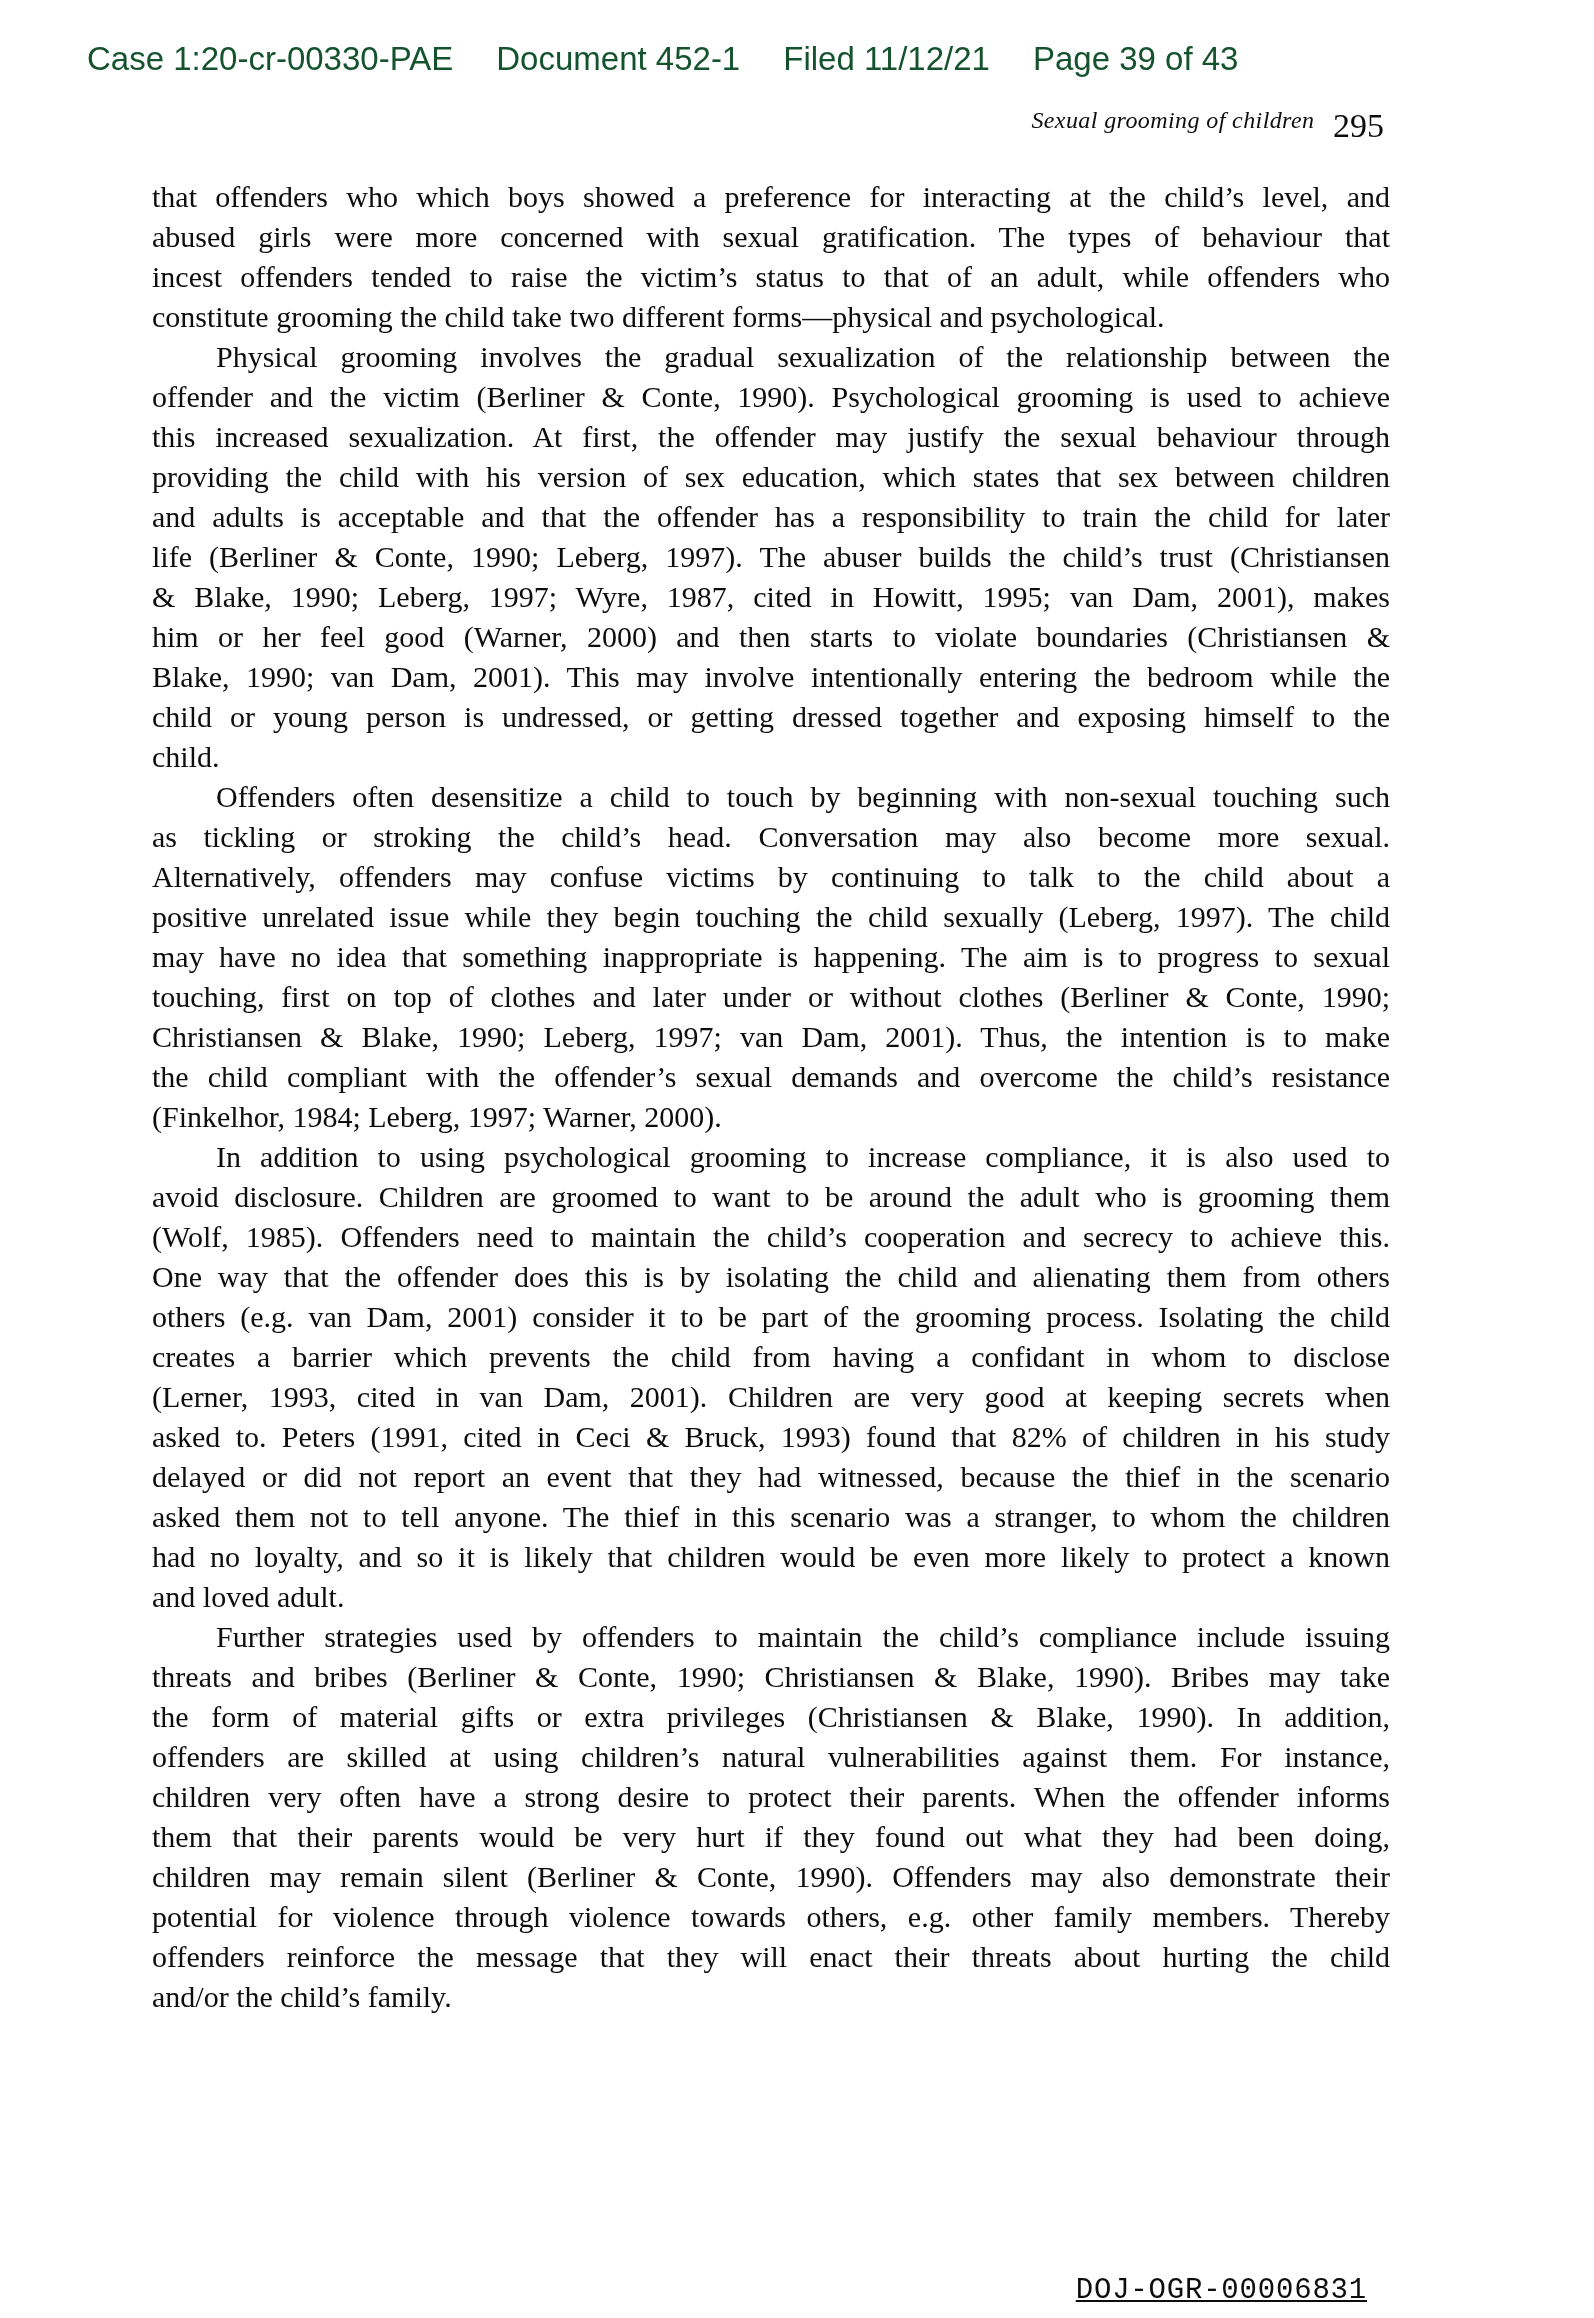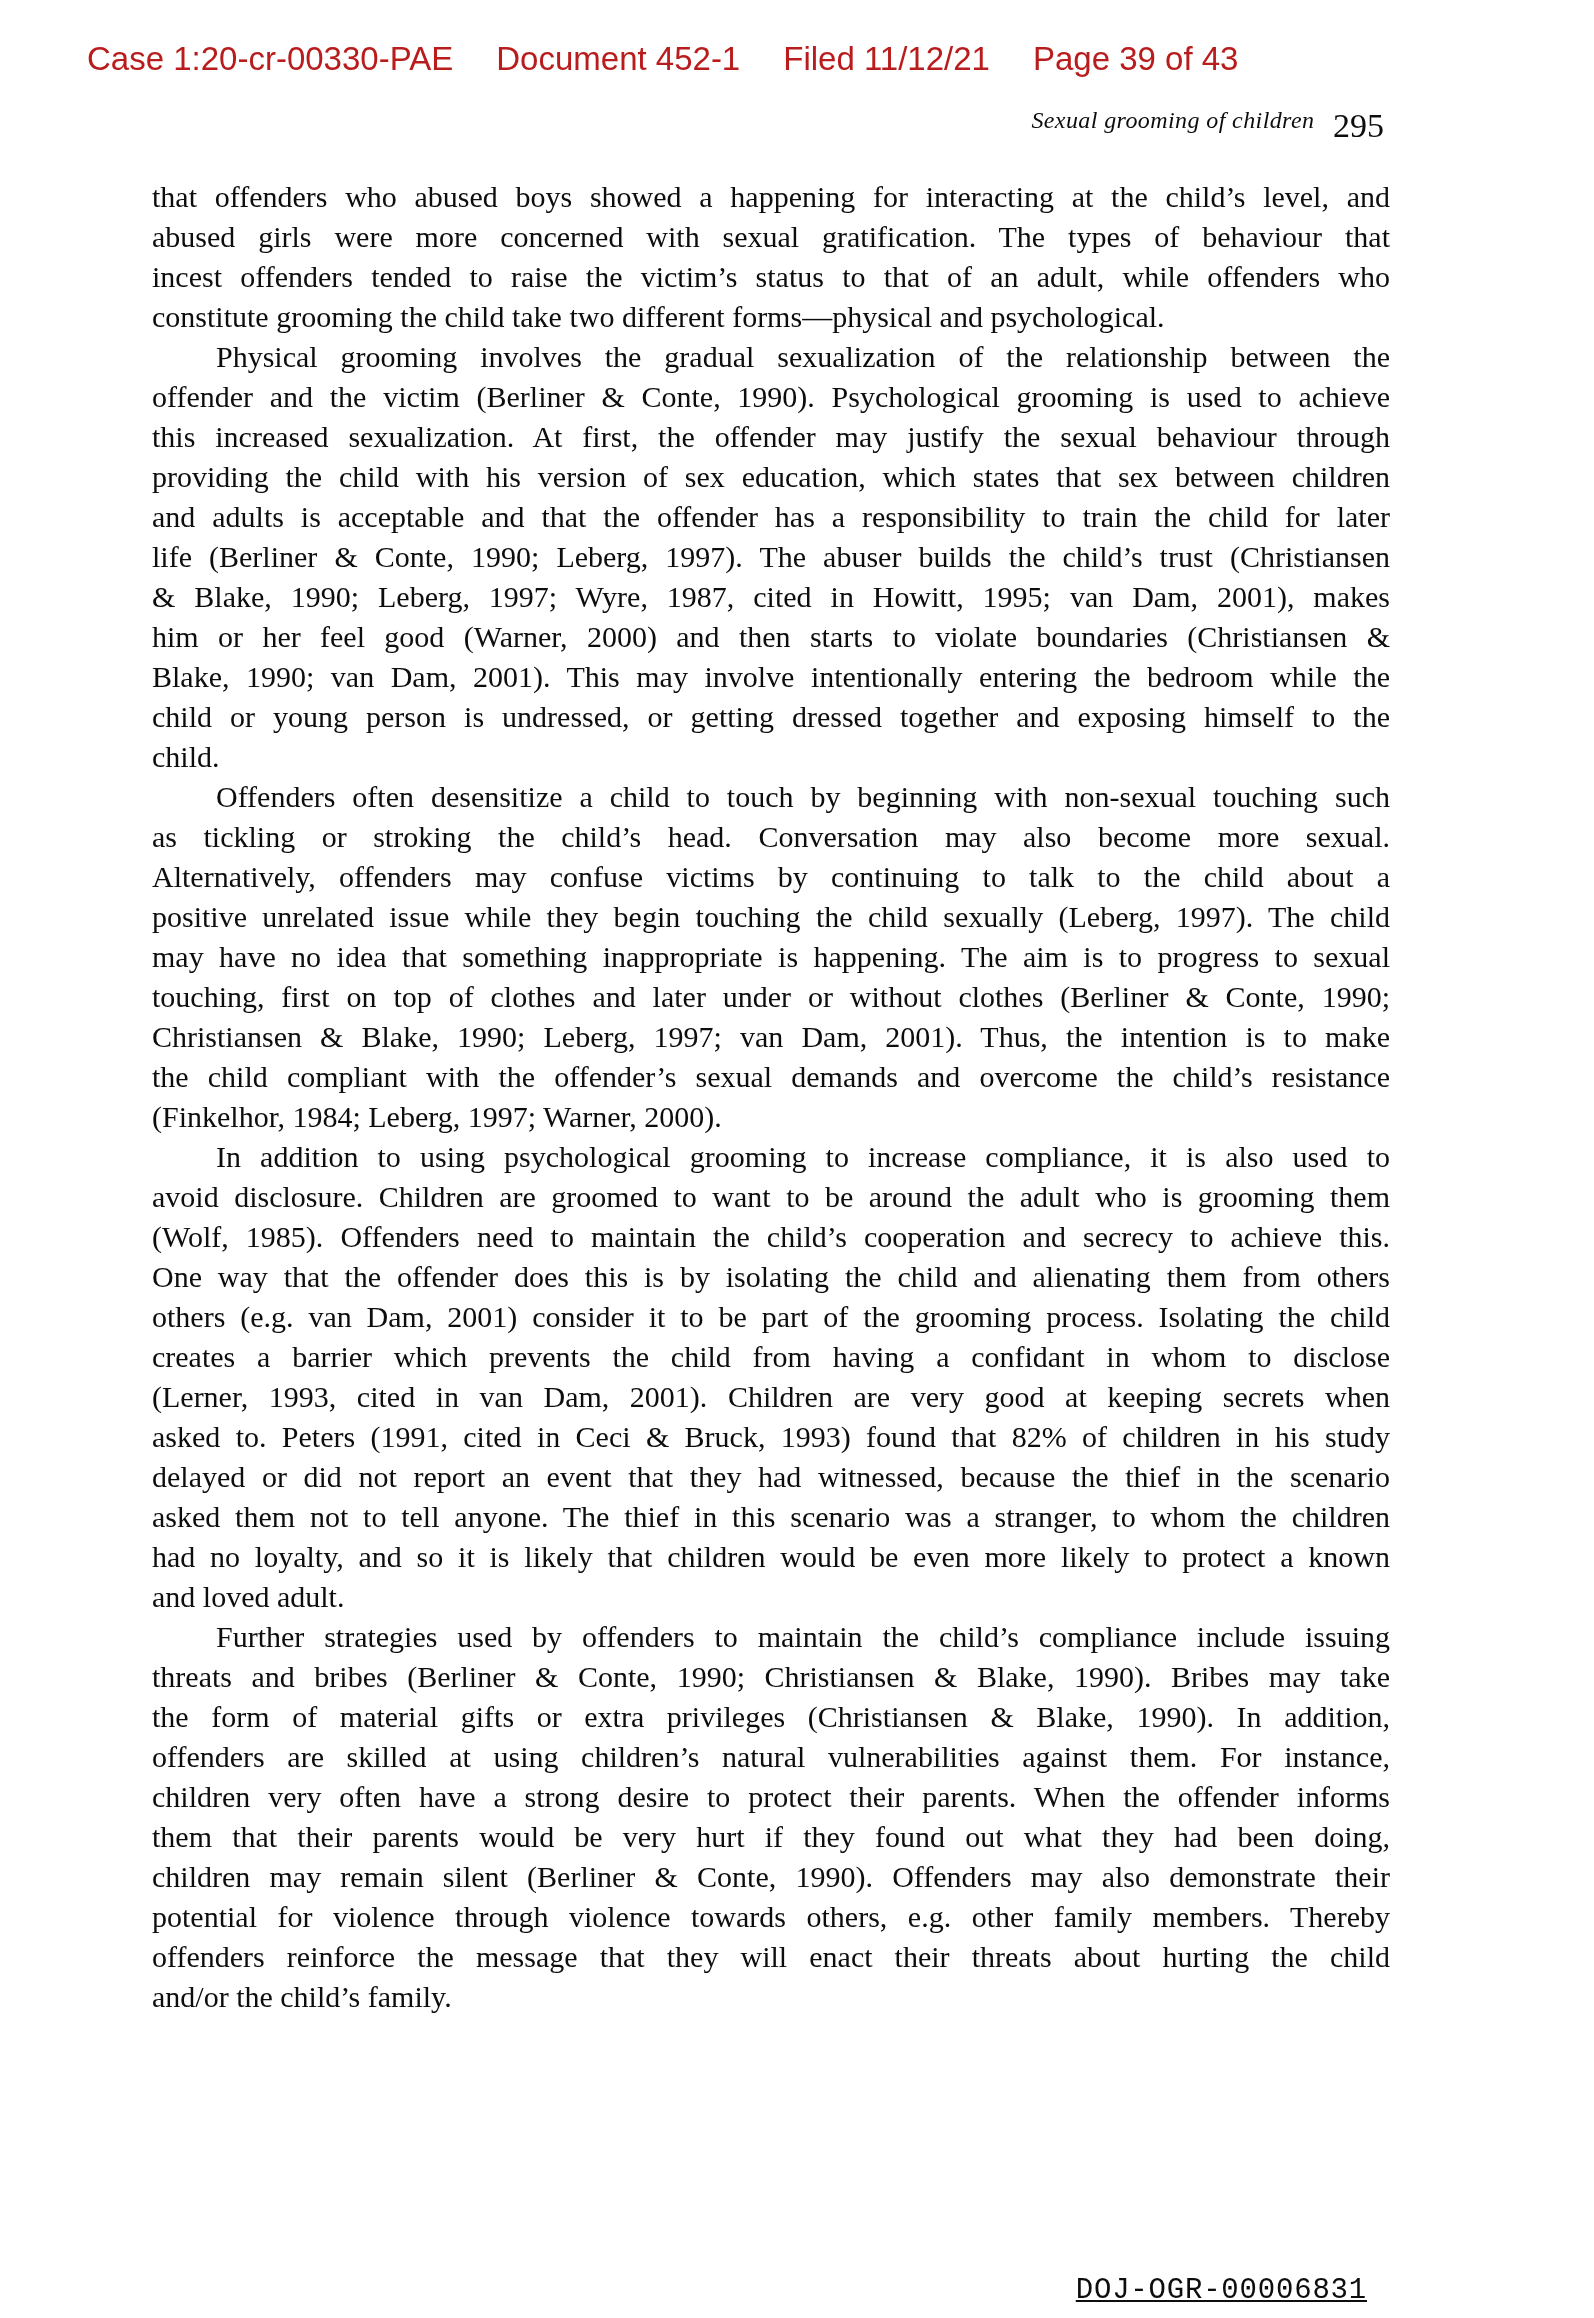--- a/index.html
+++ b/index.html
@@ -69,35 +69,35 @@
     letter-spacing: 0.8px;
     white-space: nowrap;
     text-decoration: underline;
   }
 </style>
 </head>
 <body>
 
 <div class="page">
 
-  <div class="stamp-header" style="color: #b91c1c;">
+  <div class="stamp-header" style="color: #14532d;">
     <span>Case 1:20-cr-00330-PAE</span>
     <span>Document 452-1</span>
     <span>Filed 11/12/21</span>
     <span>Page 39 of 43</span>
   </div>
 
   <div class="running-head">
     <span class="rh-title">Sexual grooming of children</span>
     <span class="rh-page">295</span>
   </div>
 
   <div class="body-text">
       <div class="para">
-        <div class="line"><span>that offenders who abused boys showed a happening for interacting at the child’s level, and</span></div>
+        <div class="line"><span>that offenders who which boys showed a preference for interacting at the child’s level, and</span></div>
         <div class="line"><span>abused girls were more concerned with sexual gratification. The types of behaviour that</span></div>
         <div class="line"><span>incest offenders tended to raise the victim’s status to that of an adult, while offenders who</span></div>
         <div class="line last"><span>constitute grooming the child take two different forms—physical and psychological.</span></div>
       </div>
       <div class="para">
         <div class="line indent"><span class="it">Physical grooming</span><span> involves the gradual sexualization of the relationship between the</span></div>
         <div class="line"><span>offender and the victim (Berliner &amp; Conte, 1990). </span><span class="it">Psychological grooming</span><span> is used to achieve</span></div>
         <div class="line"><span>this increased sexualization. At first, the offender may justify the sexual behaviour through</span></div>
         <div class="line"><span>providing the child with his version of sex education, which states that sex between children</span></div>
         <div class="line"><span>and adults is acceptable and that the offender has a responsibility to train the child for later</span></div>

